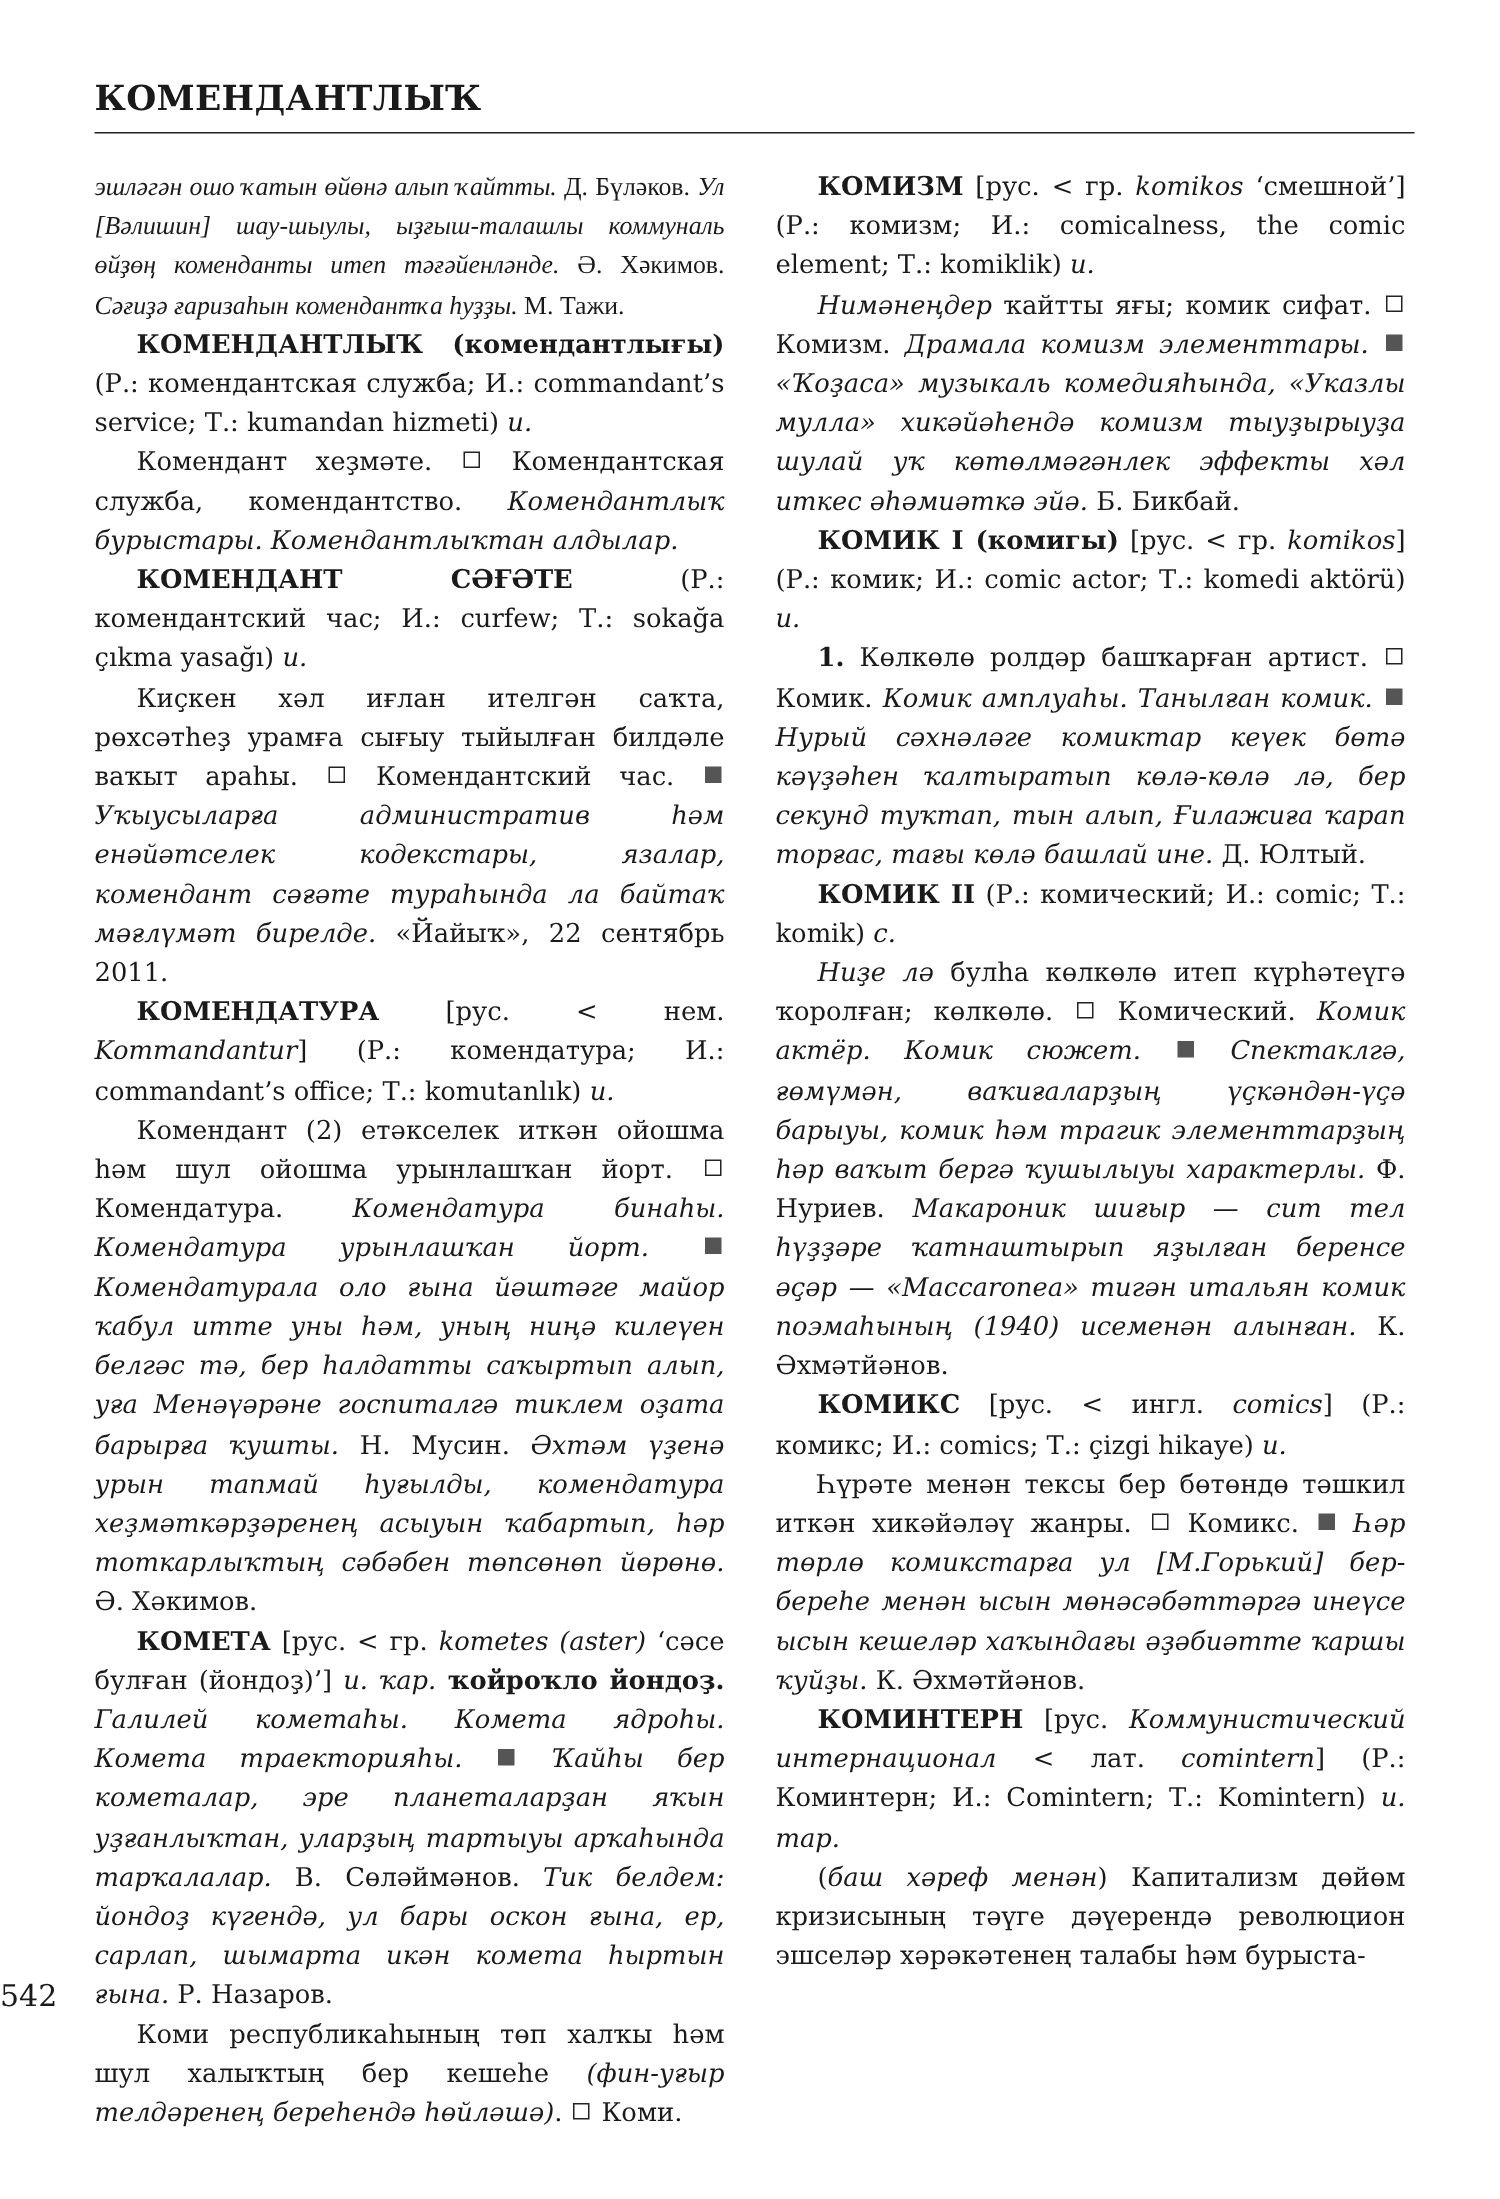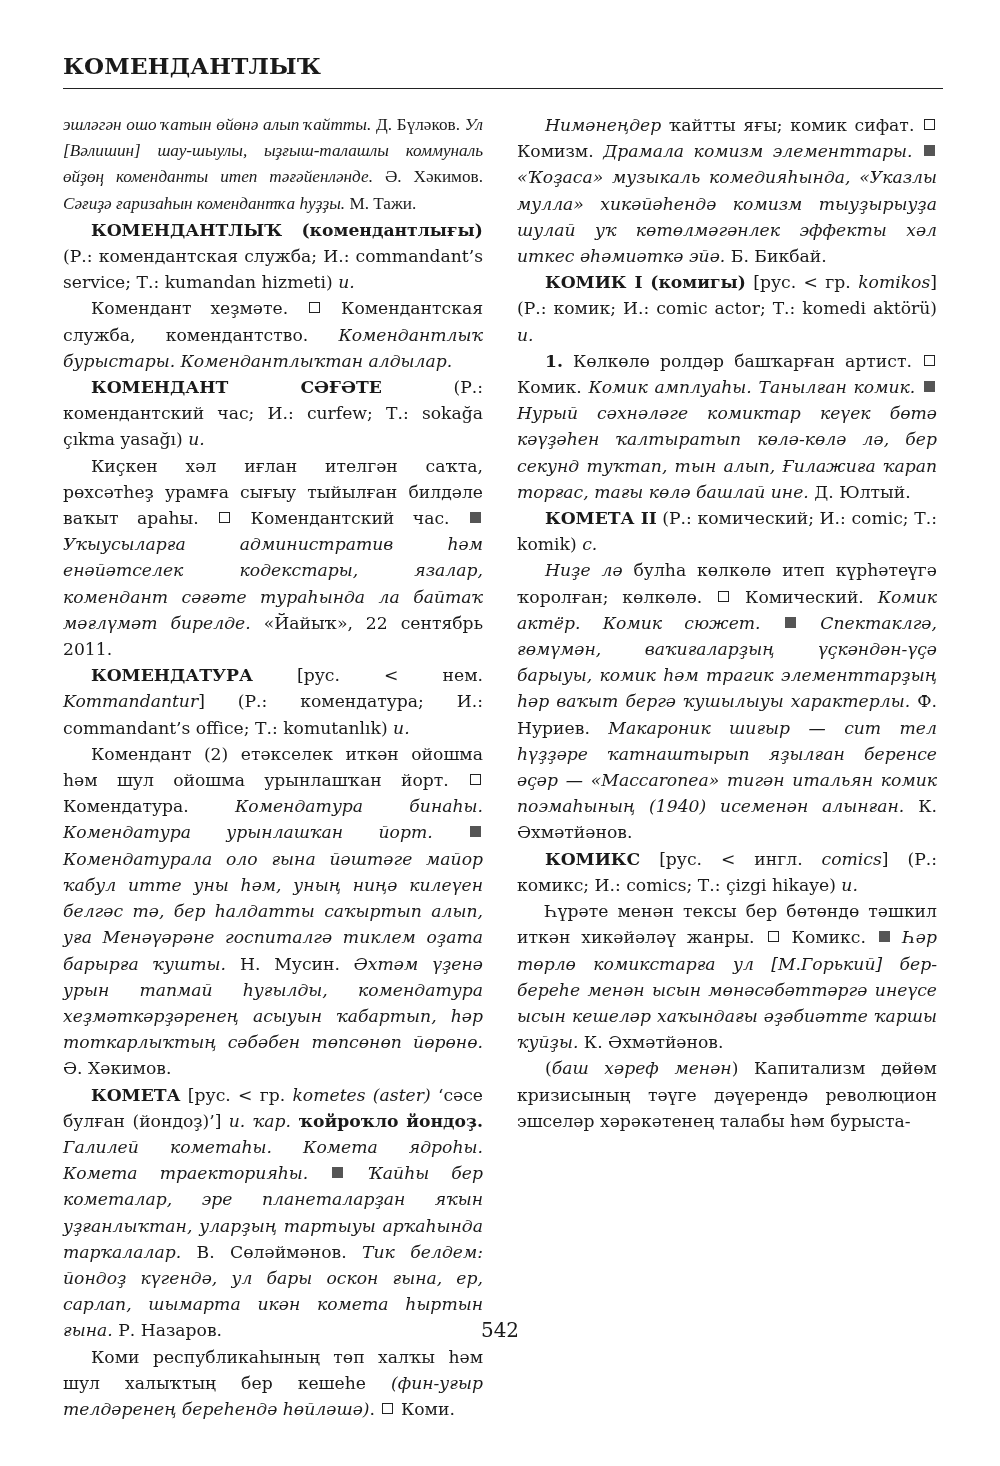--- a/index.html
+++ b/index.html
@@ -14,44 +14,46 @@
   .col.left { left:63px; }
   .col.right { left:517px; }
   .col p { margin:0; text-indent:28px; }
   .col p.cont { text-indent:0;font-family:Liberation Serif, serif; }
   .col b { font-weight:bold; }
   .col i { font-style:italic; }
   .sq-open { display:inline-block; width:11px; height:11px; border:1.2px solid #222;
          box-sizing:border-box; vertical-align:1px; margin:0 2px; }
   .sq-fill { display:inline-block; width:11px; height:11px; background:#555;
          vertical-align:1px; margin:0 2px; }
-  .page-number { position:absolute; left:0; width:1000px; top:1318px; text-align:center;
+  .page-number { position:absolute; left:0; width:1000px; top:1318px; 
          font-size:20px; }
 </style>
 </head>
 <body>
 
 <div class="running-head">КОМЕНДАНТЛЫҠ</div>
 <div class="rule"></div>
 
 <div class="col left">
     <p class="cont"><i>эшләгән ошо ҡатын өйөнә алып ҡайтты.</i><span> Д. Бүләков. </span><i>Ул [Вәлишин] шау-шыулы, ыҙғыш-талашлы коммуналь өйҙөң коменданты итеп тәғәйенләнде.</i><span> Ә. Хәкимов. </span><i>Сәғиҙә ғаризаһын комендантҡа һуҙҙы.</i><span> М. Тажи.</span></p>
     <p><b>КОМЕНДАНТЛЫҠ</b><b> (комендантлығы)</b><span> (Р.: комендантская служба; И.: commandant’s service; Т.: kumandan hizmeti) </span><i>и.</i></p>
     <p><span>Комендант хеҙмәте. </span><span class="sq-open"></span><span> Комендантская служба, комендантство. </span><i>Комендантлыҡ бурыстары. Комендантлыҡтан алдылар.</i></p>
     <p><b>КОМЕНДАНТ СӘҒӘТЕ</b><span> (Р.: комендантский час; И.: curfew; Т.: sokağa çıkma yasağı) </span><i>и.</i></p>
     <p><span>Киҫкен хәл иғлан ителгән саҡта, рөхсәтһеҙ урамға сығыу тыйылған билдәле ваҡыт араһы. </span><span class="sq-open"></span><span> Комендантский час. </span><span class="sq-fill"></span><i> Уҡыусыларға административ һәм енәйәтселек кодекстары, язалар, комендант сәғәте тураһында ла байтаҡ мәғлүмәт бирелде.</i><span> «Йайыҡ», 22 сентябрь 2011.</span></p>
     <p><b>КОМЕНДАТУРА</b><span> [рус. &lt; нем. </span><i>Kommandantur</i><span>] (Р.: комендатура; И.: commandant’s office; Т.: komutanlık) </span><i>и.</i></p>
     <p><span>Комендант (2) етәкселек иткән ойошма һәм шул ойошма урынлашҡан йорт. </span><span class="sq-open"></span><span> Комендатура. </span><i>Комендатура бинаһы. Комендатура урынлашҡан йорт.</i><span> </span><span class="sq-fill"></span><i> Комендатурала оло ғына йәштәге майор ҡабул итте уны һәм, уның ниңә килеүен белгәс тә, бер һалдатты саҡыртып алып, уға Менәүәрәне госпиталгә тиклем оҙата барырға ҡушты.</i><span> Н. Мусин. </span><i>Әхтәм үҙенә урын тапмай һуғылды, комендатура хеҙмәткәрҙәренең асыуын ҡабартып, һәр тоткарлыҡтың сәбәбен төпсөнөп йөрөнө.</i><span> Ә. Хәкимов.</span></p>
     <p><b>КОМЕТА</b><span> [рус. &lt; гр. </span><i>kometes (aster)</i><span> ‘сәсе булған (йондоҙ)’] </span><i>и. ҡар.</i><b> ҡойроҡло йондоҙ.</b><span> </span><i>Галилей кометаһы. Комета ядроһы. Комета траекторияһы.</i><span> </span><span class="sq-fill"></span><i> Ҡайһы бер кометалар, эре планеталарҙан яҡын уҙғанлыҡтан, уларҙың тартыуы арҡаһында тарҡалалар.</i><span> В. Сөләймәнов. </span><i>Тик белдем: йондоҙ күгендә, ул бары оскон ғына, ер, сарлап, шымарта икән комета һыртын ғына.</i><span> Р. Назаров.</span></p>
     <p><span>Коми республикаһының төп халҡы һәм шул халыҡтың бер кешеһе </span><i>(фин-уғыр телдәренең береһендә һөйләшә)</i><span>. </span><span class="sq-open"></span><span> Коми.</span></p>
   </div>
 <div class="col right">
+    <p><b>КОМИЗМ</b><span> [рус. &lt; гр. </span><i>komikos</i><span> ‘смешной’] (Р.: комизм; И.: comicalness, the comic element; Т.: komiklik) </span><i>и.</i></p>
     <p><i>Нимәнеңдер</i><span> ҡайтты яғы; комик сифат. </span><span class="sq-open"></span><span> Комизм. </span><i>Драмала комизм элементтары.</i><span> </span><span class="sq-fill"></span><i> «Ҡоҙаса» музыкаль комедияһында, «Указлы мулла» хикәйәһендә комизм тыуҙырыуҙа шулай уҡ көтөлмәгәнлек эффекты хәл иткес әһәмиәткә эйә.</i><span> Б. Бикбай.</span></p>
     <p><b>КОМИК I (комигы)</b><span> [рус. &lt; гр. </span><i>komikos</i><span>] (Р.: комик; И.: comic actor; Т.: komedi aktörü) </span><i>и.</i></p>
     <p><b>1.</b><span> Көлкөлө ролдәр башҡарған артист. </span><span class="sq-open"></span><span> Комик. </span><i>Комик амплуаһы. Танылған комик.</i><span> </span><span class="sq-fill"></span><i> Нурый сәхнәләге комиктар кеүек бөтә кәүҙәһен ҡалтыратып көлә-көлә лә, бер секунд туҡтап, тын алып, Ғилажиға ҡарап торғас, тағы көлә башлай ине.</i><span> Д. Юлтый.</span></p>
-    <p><b>КОМЕТА II</b><span> (Р.: комический; И.: comic; Т.: komik) </span><i>с.</i></p>
+    <p><b>КОМИК II</b><span> (Р.: комический; И.: comic; Т.: komik) </span><i>с.</i></p>
     <p><i>Ниҙе лә</i><span> булһа көлкөлө итеп күрһәтеүгә ҡоролған; көлкөлө. </span><span class="sq-open"></span><span> Комический. </span><i>Комик актёр. Комик сюжет.</i><span> </span><span class="sq-fill"></span><i> Спектаклгә, ғөмүмән, ваҡиғаларҙың үҫкәндән-үҫә барыуы, комик һәм трагик элементтарҙың һәр ваҡыт бергә ҡушылыуы характерлы.</i><span> Ф. Нуриев. </span><i>Макароник шиғыр — сит тел һүҙҙәре ҡатнаштырып яҙылған беренсе әҫәр — «Maccaronea» тигән итальян комик поэмаһының (1940) исеменән алынған.</i><span> К. Әхмәтйәнов.</span></p>
     <p><b>КОМИКС</b><span> [рус. &lt; ингл. </span><i>comics</i><span>] (Р.: комикс; И.: comics; Т.: çizgi hikaye) </span><i>и.</i></p>
     <p><span>Һүрәте менән тексы бер бөтөндө тәшкил иткән хикәйәләү жанры. </span><span class="sq-open"></span><span> Комикс. </span><span class="sq-fill"></span><i> Һәр төрлө комикстарға ул [М.Горький] бер-береһе менән ысын мөнәсәбәттәргә инеүсе ысын кешеләр хаҡындағы әҙәбиәтте ҡаршы ҡуйҙы.</i><span> К. Әхмәтйәнов.</span></p>
+    <p><b>КОМИНТЕРН</b><span> [рус. </span><i>Коммунистический интернационал</i><span> &lt; лат. </span><i>comintern</i><span>] (Р.: Коминтерн; И.: Comintern; Т.: Komintern) </span><i>и. тар.</i></p>
     <p><span>(</span><i>баш хәреф менән</i><span>) Капитализм дөйөм кризисының тәүге дәүерендә революцион эшселәр хәрәкәтенең талабы һәм бурыста-</span></p>
   </div>
 
 <div class="page-number">542</div>
 
 </body></html>

